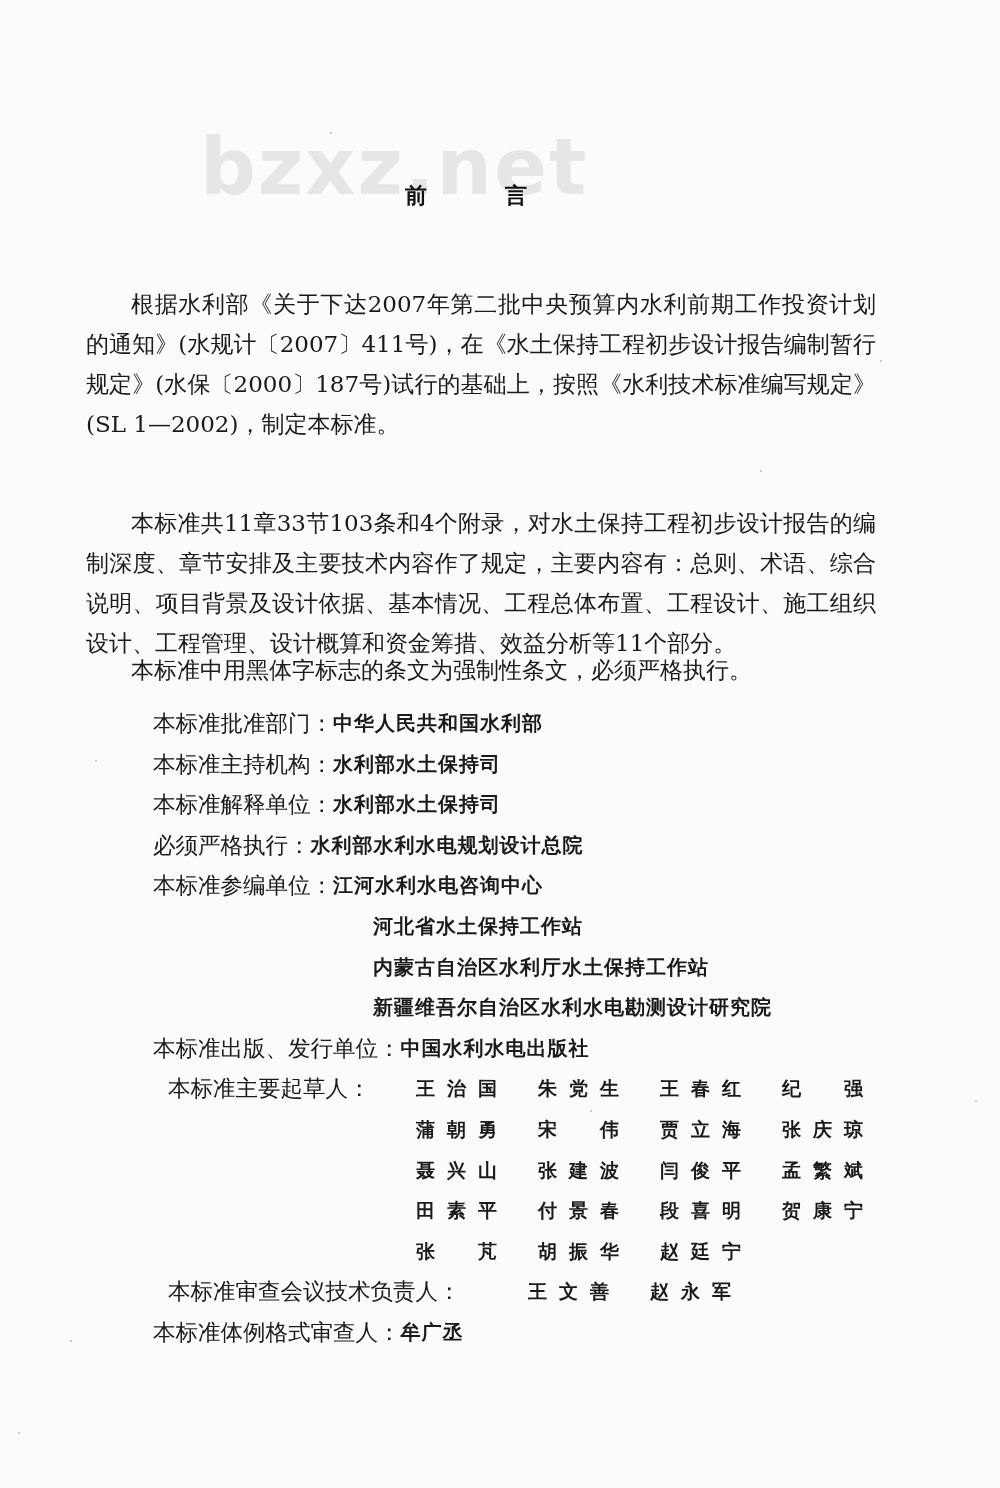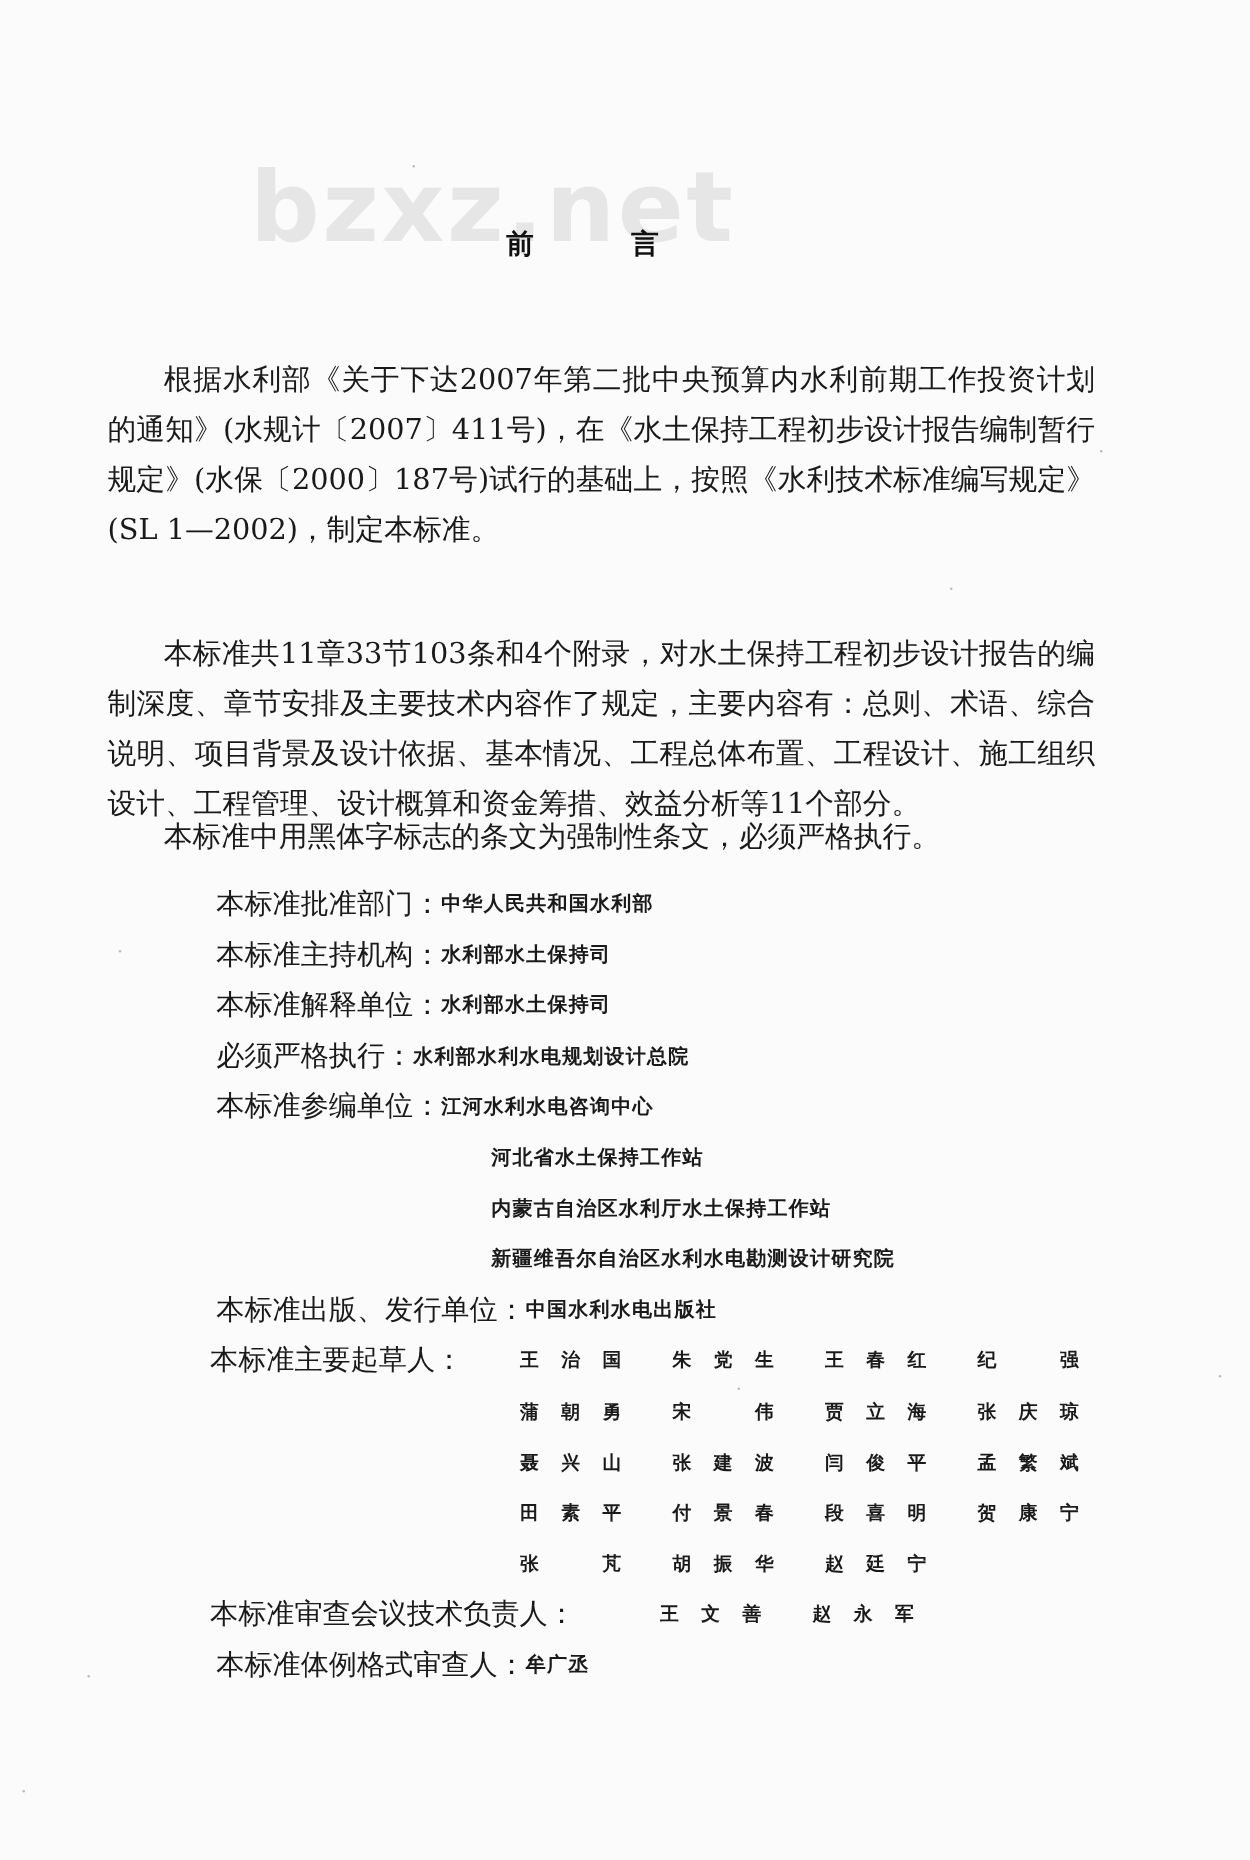--- a/index.html
+++ b/index.html
@@ -26,33 +26,33 @@
       font-size: 23px; line-height: 40px;
       text-indent: 45px; text-align: justify; margin: 0;
     }
     .para.p1 { top: 284px; }
     .para.p2 { top: 503px; }
     .para.p3 { top: 650px; }
     .info {
       position: absolute; left: 153px; top: 703px;
       font-size: 22.5px; line-height: 40.6px;
     }
-    .row { display: flex; white-space: nowrap; height: 40.6px; margin-left: 20px; }
+    .row { display: flex; white-space: nowrap; height: 40.6px; }
     .lbl { flex: none; }
     .val {
       font-family: "DejaVu Sans", "Liberation Sans", sans-serif;
-      font-weight: bold; font-size: 16px; letter-spacing: 1px;
+      font-weight: bold; font-size: 20px; letter-spacing: 1px;
     }
     .cont { padding-left: 220px; align-items: center; }
     .names-row { display: flex; white-space: nowrap; height: 40.6px; margin-left: 15px; }
     .names-pad { width: 248px; flex: none; }
     .name {
       width: 81px; margin-right: 41px; flex: none;
       font-family: "DejaVu Sans", "Liberation Sans", sans-serif;
-      font-weight: bold; font-size: 15px; text-align-last: justify; text-align: justify;
+      font-weight: bold; font-size: 19px; text-align-last: justify; text-align: justify;
     }
     .specks span { position: absolute; width: 2px; height: 2px; background: #bbb; border-radius: 1px; }
   </style>
 </head>
 <body>
 
 <div class="watermark">bzxz.net</div>
 <div class="title">前言</div>
 
 <p class="para p1">根据水利部《关于下达2007年第二批中央预算内水利前期工作投资计划的通知》(水规计〔2007〕411号)，在《水土保持工程初步设计报告编制暂行规定》(水保〔2000〕187号)试行的基础上，按照《水利技术标准编写规定》(SL 1—2002)，制定本标准。</p>

